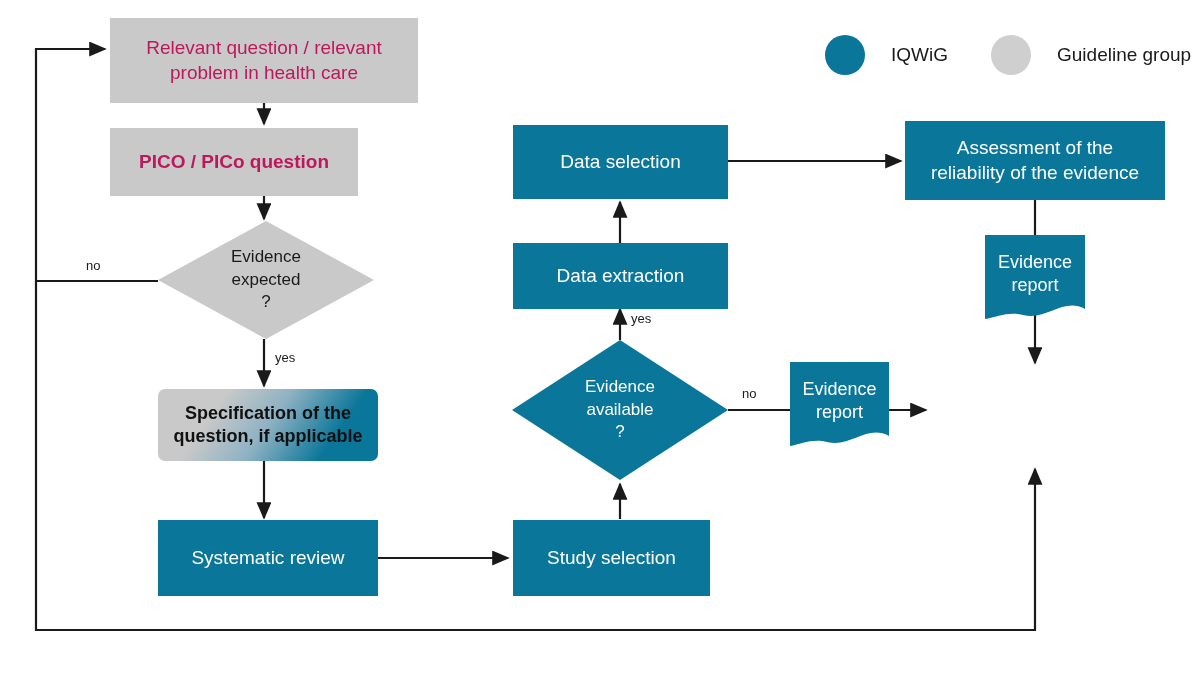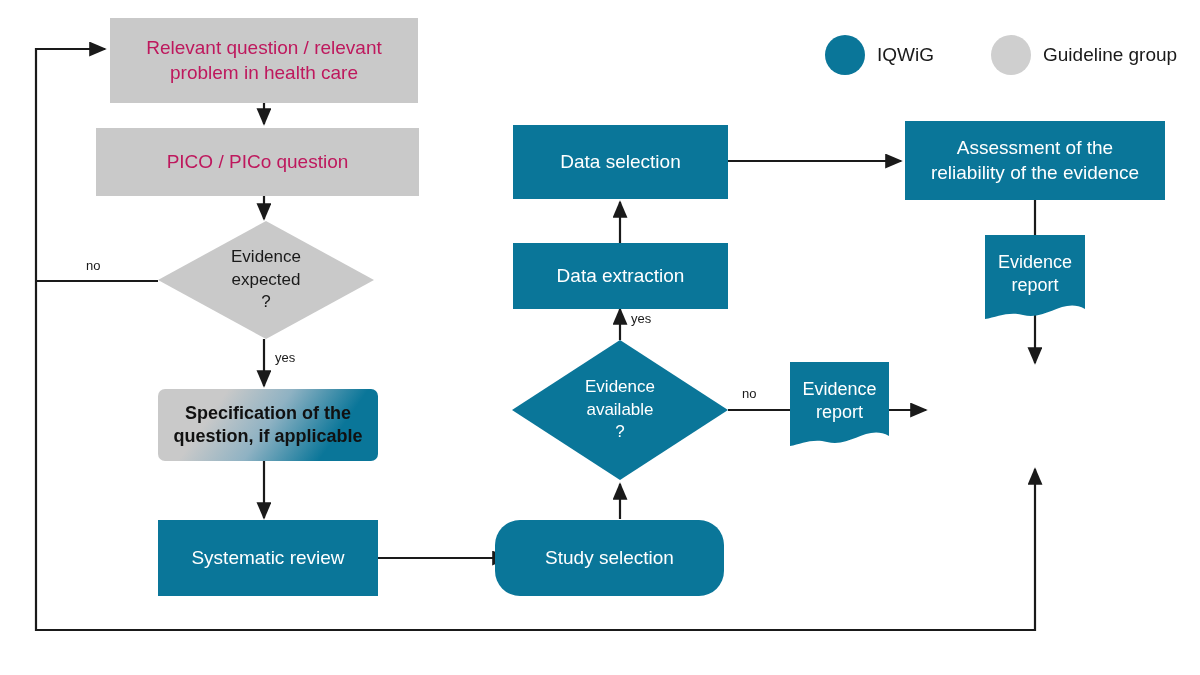--- a/index.html
+++ b/index.html
@@ -110,21 +110,21 @@
   }
   .legend-dot {
     width: 40px;
     height: 40px;
     border-radius: 50%;
     flex: 0 0 auto;
   }
   .legend-dot.teal { background: #0a7699; }
   .legend-dot.gray { background: #cfcfcf; }
   .legend-text {
-    margin-left: 12px;
+    margin-left: 26px;
     font-size: 19px;
     color: #1a1a1a;
     white-space: nowrap;
   }
 </style>
 </head>
 <body>
 
 <div id="canvas">
 
@@ -168,21 +168,21 @@
 
       <path d="M36,281 L36,630 L1035,630 L1035,469" marker-end="url(#arrow)"></path>
     </g>
   </svg>
 
   <div class="node rect gray" style="left:110px; top:18px; width:308px; height:85px;">
     <span>Relevant question / relevant
 problem in health care</span>
   </div>
 
-  <div class="node rect gray" style="left:96px; top:128px; width:323px; height:68px;">
+  <div class="node rect gray" style="left:110px; top:128px; width:248px; height:68px;font-weight:bold;">
     <span>PICO / PICo question</span>
   </div>
 
   <div class="node diamond gray" style="left:158px; top:221px; width:216px; height:118px;">
     <svg class="dia-shape" viewBox="0 0 216 118" preserveAspectRatio="none">
       <polygon points="108,0 216,59 108,118 0,59" fill="#c9c9c9"></polygon>
     </svg>
     <span class="dia-label">Evidence
 expected
 ?</span>
@@ -190,21 +190,21 @@
 
   <div class="node rect gradient" style="left:158px; top:389px; width:220px; height:72px;">
     <span>Specification of the
 question, if applicable</span>
   </div>
 
   <div class="node rect teal" style="left:158px; top:520px; width:220px; height:76px;">
     <span>Systematic review</span>
   </div>
 
-  <div class="node rect teal" style="left:495px; top:520px; width:229px; height:76px;border-radius:25px;">
+  <div class="node rect teal" style="left:513px; top:520px; width:197px; height:76px;">
     <span>Study selection</span>
   </div>
 
   <div class="node diamond teal" style="left:512px; top:340px; width:216px; height:140px;">
     <svg class="dia-shape" viewBox="0 0 216 140" preserveAspectRatio="none">
       <polygon points="108,0 216,70 108,140 0,70" fill="#0a7699"></polygon>
     </svg>
     <span class="dia-label">Evidence
 available
 ?</span>

